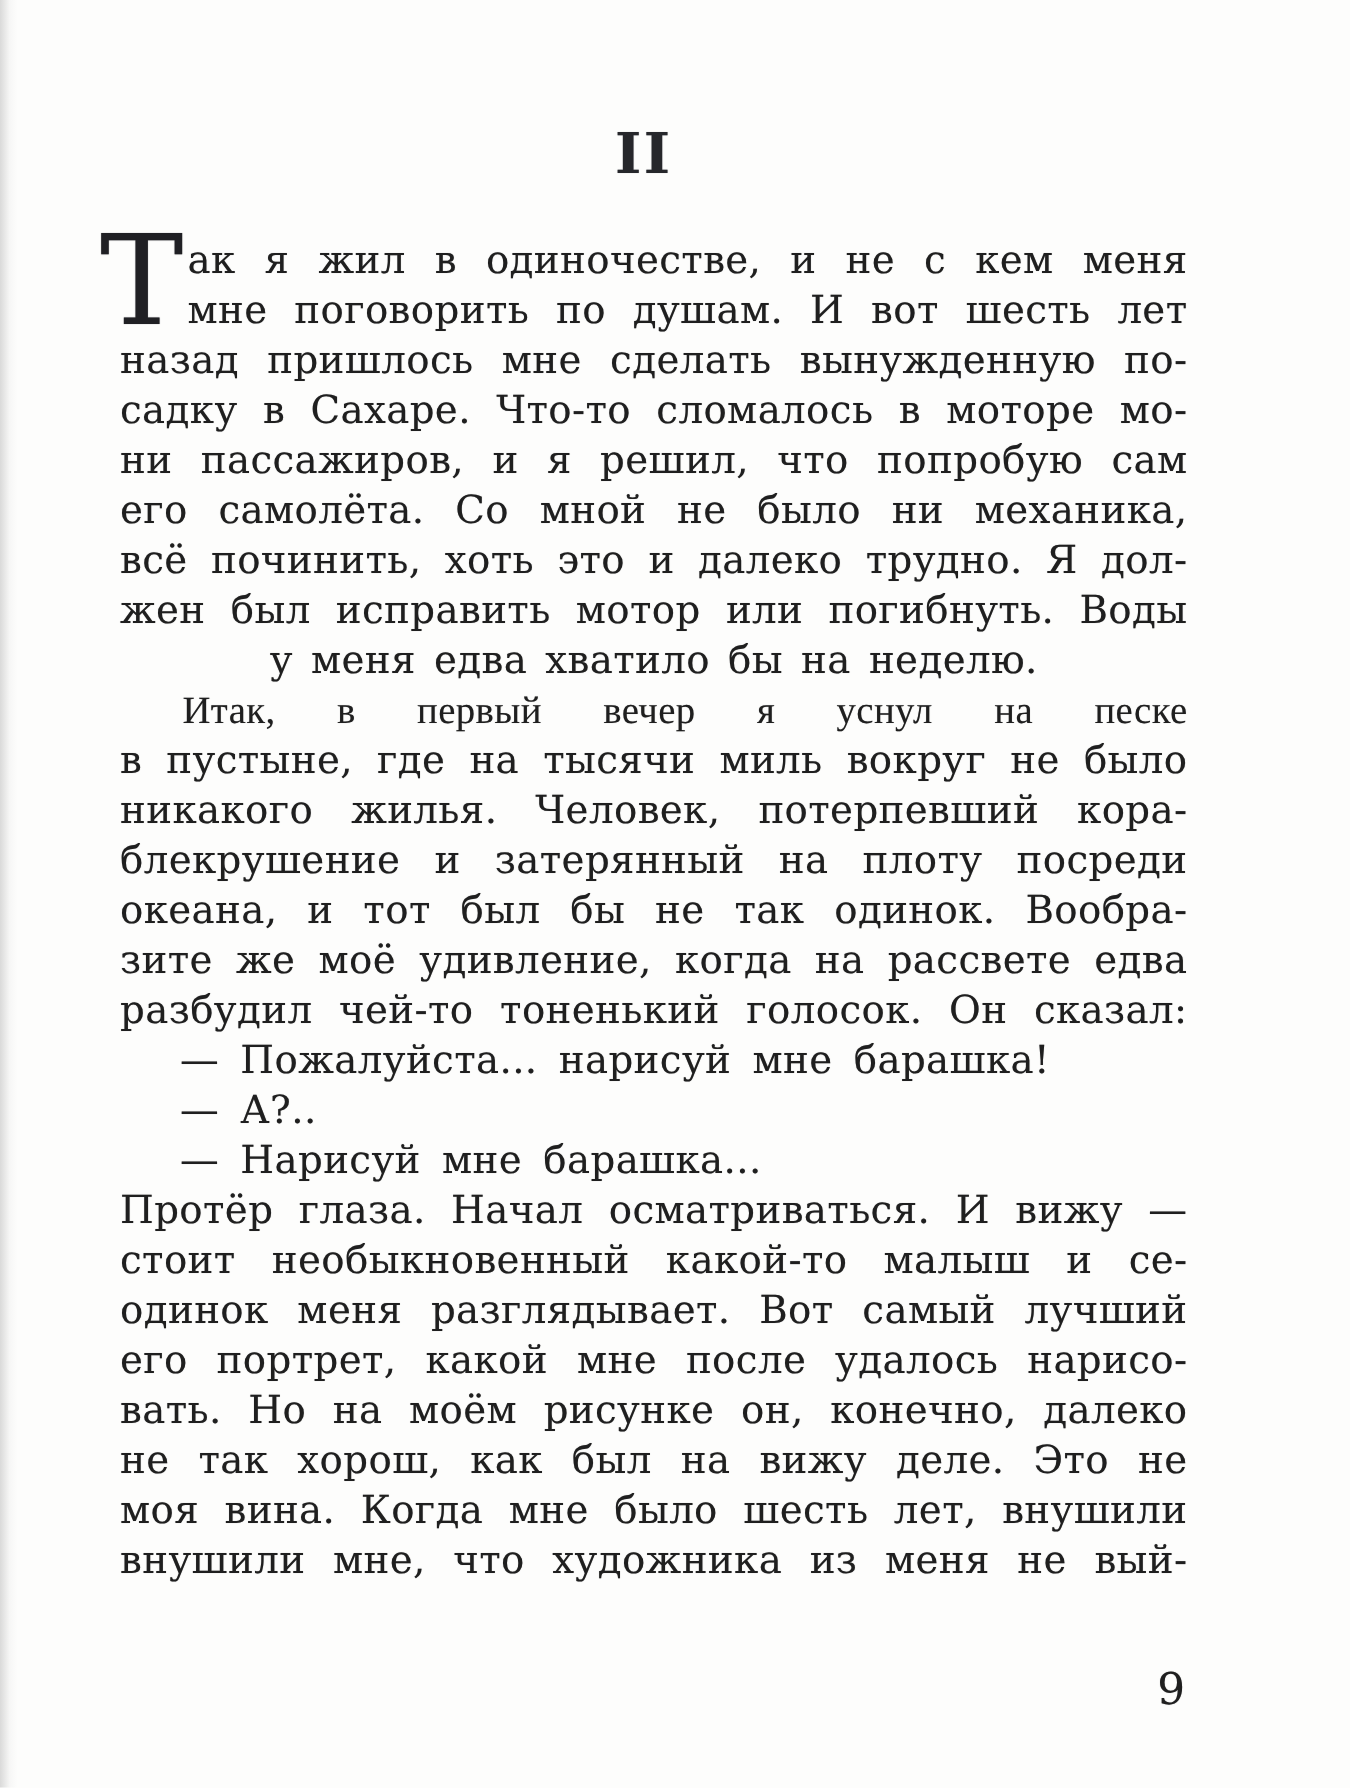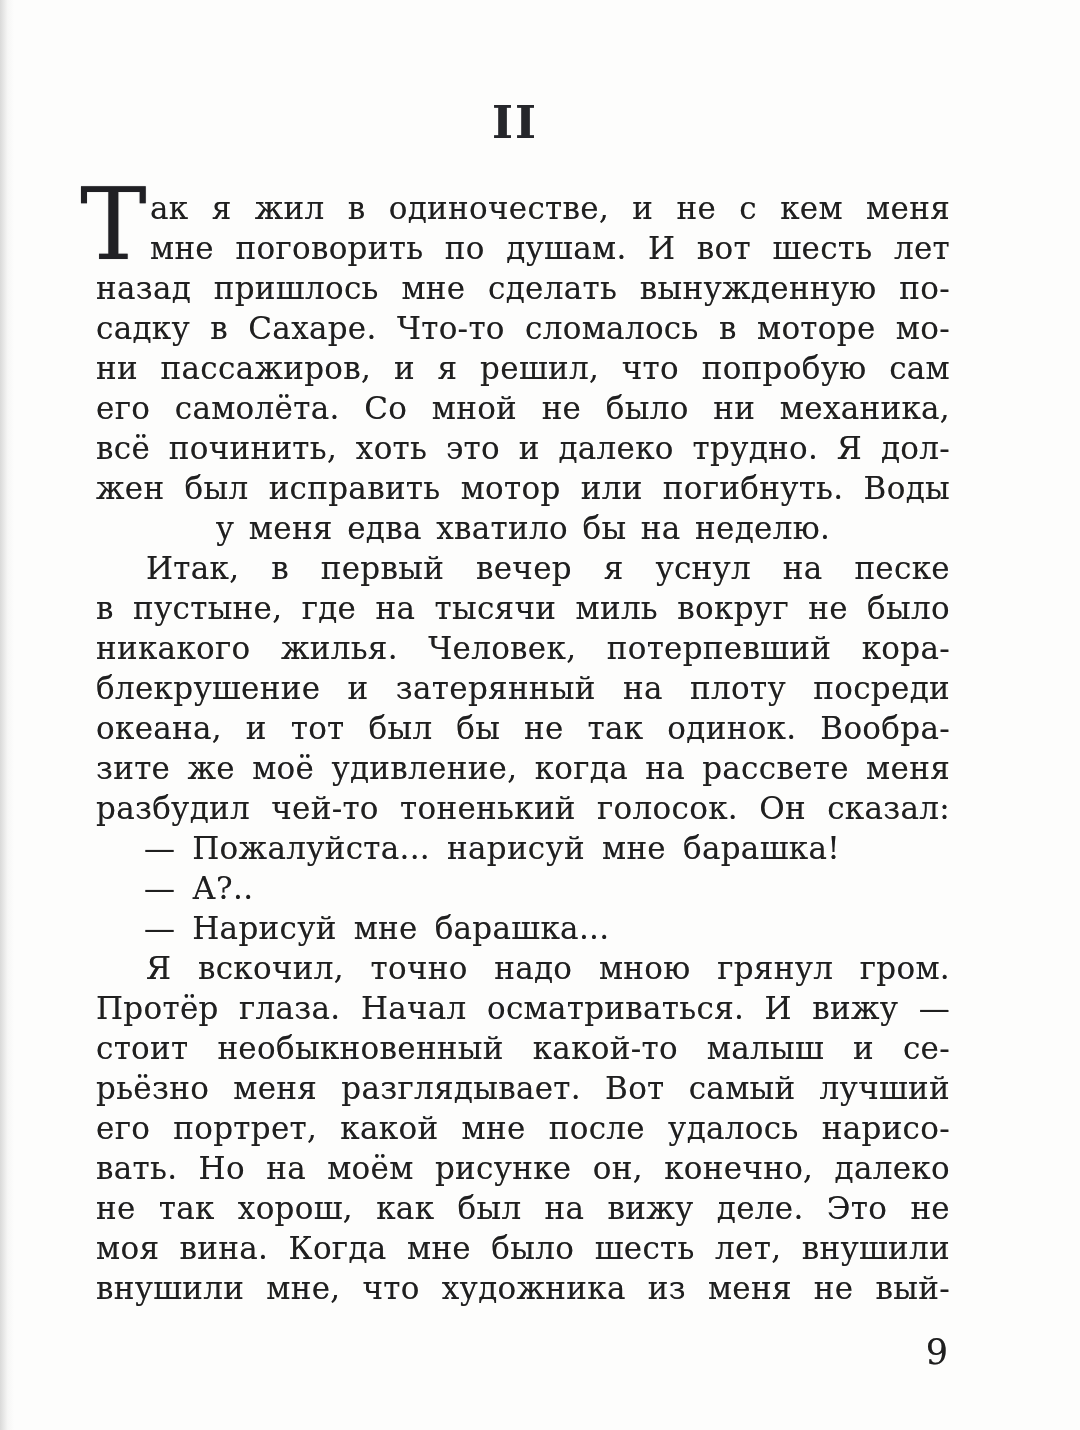--- a/index.html
+++ b/index.html
@@ -72,20 +72,21 @@
   }
   .line.dropcap-justify {
     margin-left: 70px;
     text-align: justify;
     text-align-last: justify;
   }
   .line.indent-justify {
     padding-left: 50px;
     text-align: justify;
     text-align-last: justify;
+    font-family: Liberation Serif, serif;
   }
   .line.left {
     text-align: center;
     word-spacing: 0.14em;
   }
   .line.indent-left {
     padding-left: 48px;
     text-align: left;
     word-spacing: 0.22em;
   }
@@ -118,29 +119,28 @@
         <div class="line justify">ни пассажиров, и я решил, что попробую сам</div>
         <div class="line justify">его самолёта. Со мной не было ни механика,</div>
         <div class="line justify">всё починить, хоть это и далеко трудно. Я дол-</div>
         <div class="line justify">жен был исправить мотор или погибнуть. Воды</div>
         <div class="line left">у меня едва хватило бы на неделю.</div>
         <div class="line indent-justify">Итак, в первый вечер я уснул на песке</div>
         <div class="line justify">в пустыне, где на тысячи миль вокруг не было</div>
         <div class="line justify">никакого жилья. Человек, потерпевший кора-</div>
         <div class="line justify">блекрушение и затерянный на плоту посреди</div>
         <div class="line justify">океана, и тот был бы не так одинок. Вообра-</div>
-        <div class="line justify">зите же моё удивление, когда на рассвете меня</div>
+        <div class="line justify">зите же моё удивление, когда на рассвете едва</div>
         <div class="line justify">разбудил чей-то тоненький голосок. Он сказал:</div>
         <div class="line indent-left">— Пожалуйста... нарисуй мне барашка!</div>
         <div class="line indent-left">— А?..</div>
         <div class="line indent-left">— Нарисуй мне барашка...</div>
-        <div class="line indent-justify">Я вскочил, точно надо мною грянул гром.</div>
         <div class="line justify">Протёр глаза. Начал осматриваться. И вижу —</div>
         <div class="line justify">стоит необыкновенный какой-то малыш и се-</div>
-        <div class="line justify">рьёзно меня разглядывает. Вот самый лучший</div>
+        <div class="line justify">одинок меня разглядывает. Вот самый лучший</div>
         <div class="line justify">его портрет, какой мне после удалось нарисо-</div>
         <div class="line justify">вать. Но на моём рисунке он, конечно, далеко</div>
         <div class="line justify">не так хорош, как был на вижу деле. Это не</div>
         <div class="line justify">моя вина. Когда мне было шесть лет, внушили</div>
         <div class="line justify">внушили мне, что художника из меня не вый-</div>
       </div>
   </div>
 
   <div class="page-number">9</div>
 </div>

